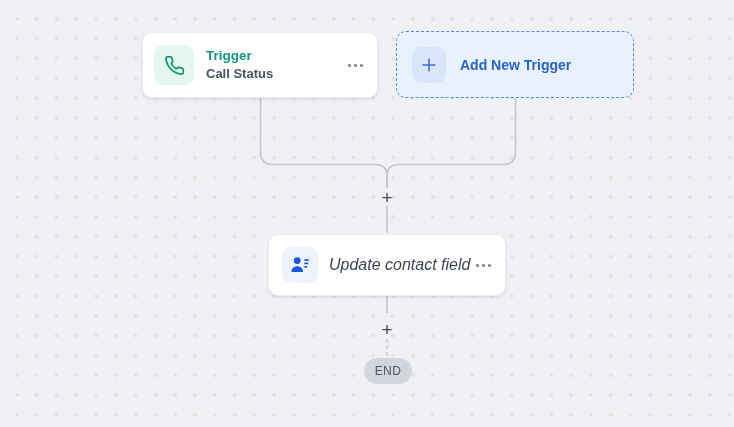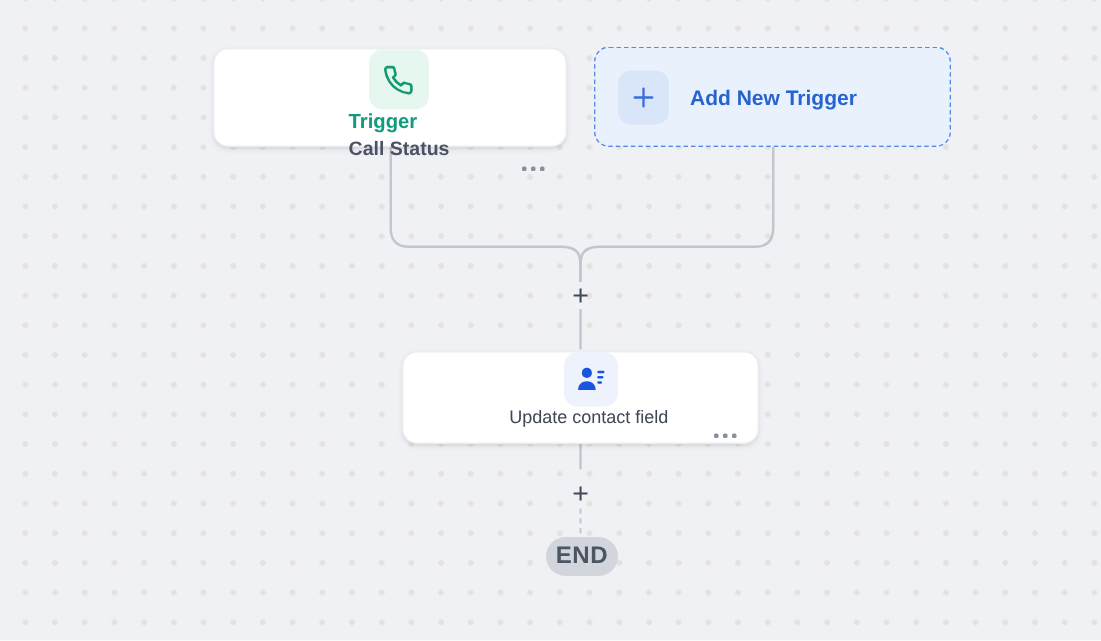--- a/index.html
+++ b/index.html
@@ -40,39 +40,38 @@
   svg.connectors path.dashed{stroke-dasharray:3.5 3;stroke:#caccd2;}
 
   .node{
     position:absolute;
     display:flex;align-items:center;
     background:#ffffff;
     border:1px solid #ebedf0;
     border-radius:10px;
     box-shadow:0 1px 2px rgba(16,24,40,.05), 0 2px 4px rgba(16,24,40,.06);
     cursor:pointer;
-    flex-direction:column;
   }
   .trigger-node{left:142px;top:32px;width:236px;height:66px;}
   .action-node{left:268px;top:234px;width:238px;height:62px;}
 
   .tile{
     flex:0 0 auto;
     display:flex;align-items:center;justify-content:center;
     border-radius:9px;
   }
   .tile.teal{width:40px;height:40px;margin-left:11px;background:var(--teal-bg);}
   .tile.lightblue{width:36px;height:36px;margin-left:13px;background:var(--action-tile-bg);}
   .tile.bluetile{width:34px;height:36px;margin-left:15px;background:var(--blue-tile);border-radius:9px;}
 
   .trigger-texts{margin-left:12px;display:flex;flex-direction:column;gap:2px;}
   .trigger-title{font-size:13.5px;font-weight:700;color:var(--teal);line-height:1.2;}
   .trigger-subtitle{font-size:13px;font-weight:700;color:var(--text-sub);line-height:1.2;}
 
-  .action-label{margin-left:11px;font-size:12px;color:var(--text-dark);}
+  .action-label{margin-left:11px;font-size:16px;color:var(--text-dark);font-style:italic;}
 
   .ellipsis{
     margin-left:auto;margin-right:14px;
     display:flex;gap:3px;align-items:center;
     cursor:pointer;padding:4px 0;
   }
   .ellipsis i{display:block;width:3px;height:3px;border-radius:1px;background:var(--ellipsis);}
 
   .add-trigger{
     position:absolute;left:396px;top:31px;width:238px;height:67px;
@@ -93,21 +92,21 @@
     line-height:1;cursor:pointer;padding:0;
   }
   .plus-top{left:375px;top:185px;}
   .plus-bottom{left:375px;top:317px;}
 
   .end-pill{
     position:absolute;left:364px;top:358px;width:48px;height:26px;
     display:flex;align-items:center;justify-content:center;
     background:var(--end-bg);
     border-radius:13px;
-    font-size:16px;font-weight:700;letter-spacing:.4px;color:var(--end-text);
+    font-size:12px;font-weight:400;letter-spacing:.4px;color:var(--end-text);
   }
 </style>
 </head>
 <body>
 
 <div class="canvas">
 
   <svg class="connectors" viewBox="0 0 734 427" xmlns="http://www.w3.org/2000/svg" aria-hidden="true">
     <path d="M260.5 98 V152 Q260.5 164.5 272.5 164.5 H374.5 Q386.6 164.5 386.9 174.5 V188"></path>
     <path d="M515.5 98 V152 Q515.5 164.5 503.5 164.5 H399.5 Q387.4 164.5 387.1 174.5 V188"></path>

